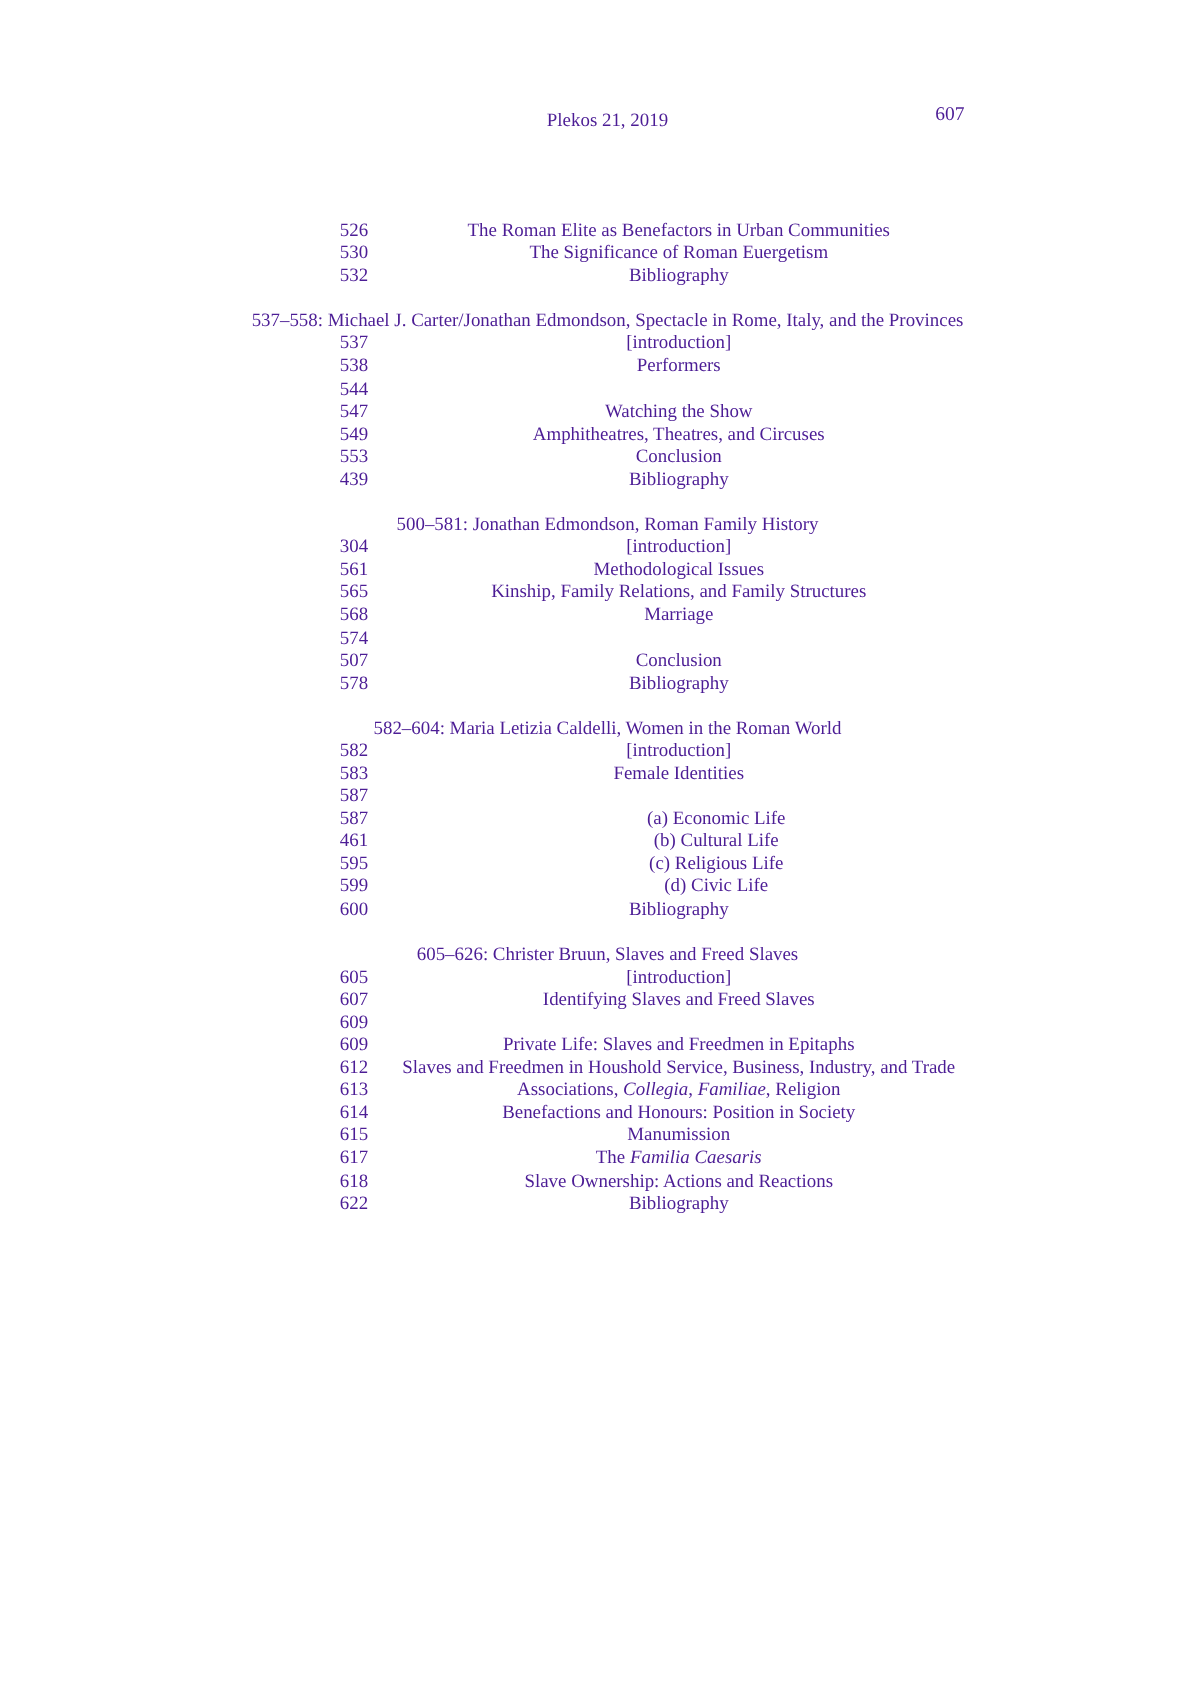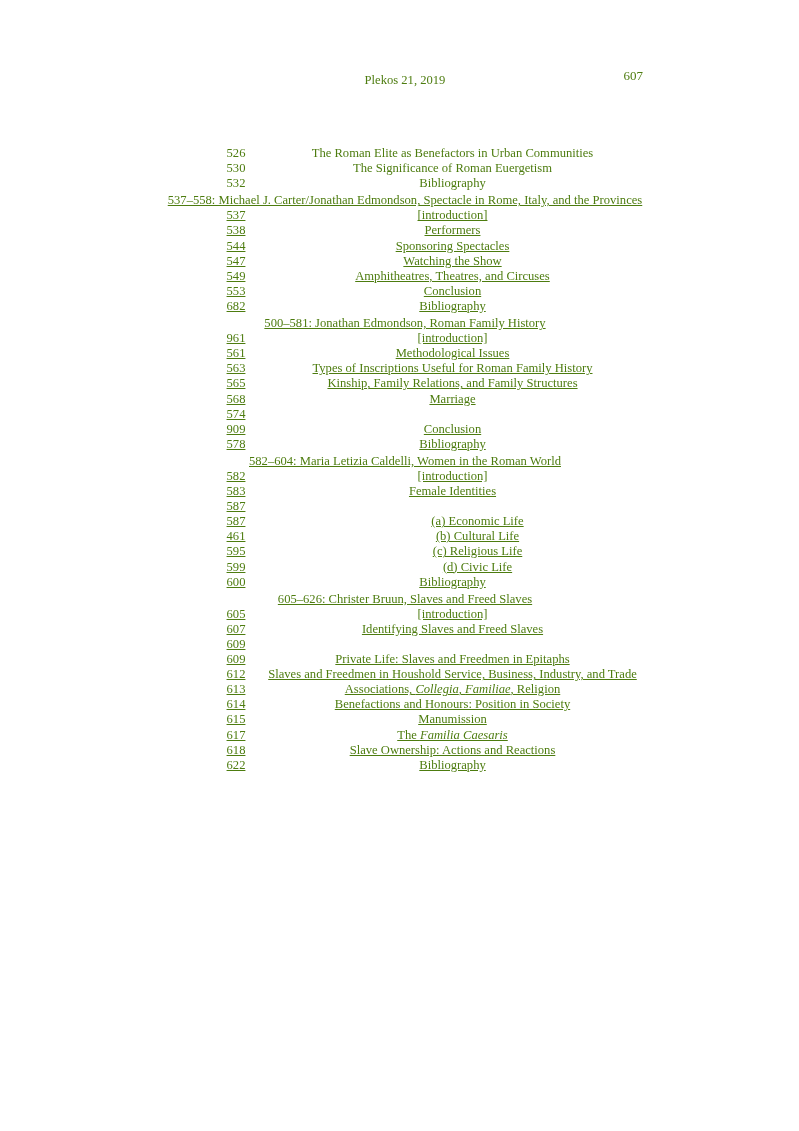--- a/index.html
+++ b/index.html
@@ -6,21 +6,21 @@
     margin: 0;
     padding: 0;
     background: #ffffff;
   }
   .page {
     position: relative;
     width: 799px;
     height: 912px;
     background: #ffffff;
     font-family: "Liberation Serif", "DejaVu Serif", serif;
-    color: #4d7c0f;
+    color: #4c1d95;
     font-size: 12.6px;
     line-height: 15.1px;
     overflow: hidden;
   }
   .running-head {
     position: absolute;
     top: 73px;
     left: 165px;
     width: 480px;
   }
@@ -35,22 +35,21 @@
     font-size: 13px;
   }
   .toc {
     position: absolute;
     top: 146px;
     left: 165px;
     width: 480px;
     text-align: center;
   }
   .toc-section + .toc-section {
-    margin-top: 2px;
-    text-decoration: underline;
+    margin-top: 15px;
   }
   .section-heading {
     padding-left: 47px;
     text-indent: -47px;
   }
   .entry {
     display: flex;
   }
   .entry-num {
     flex: none;
@@ -95,66 +94,61 @@
         <div class="entry">
           <span class="entry-num">537</span>
           <span class="entry-title"><span>[introduction]</span></span>
         </div>
         <div class="entry">
           <span class="entry-num">538</span>
           <span class="entry-title"><span>Performers</span></span>
         </div>
         <div class="entry">
           <span class="entry-num">544</span>
-          <span class="entry-title"><span>Sponsoring Spectacles</span></span>
         </div>
         <div class="entry">
           <span class="entry-num">547</span>
           <span class="entry-title"><span>Watching the Show</span></span>
         </div>
         <div class="entry">
           <span class="entry-num">549</span>
           <span class="entry-title"><span>Amphitheatres, Theatres, and Circuses</span></span>
         </div>
         <div class="entry">
           <span class="entry-num">553</span>
           <span class="entry-title"><span>Conclusion</span></span>
         </div>
         <div class="entry">
-          <span class="entry-num">682</span>
+          <span class="entry-num">439</span>
           <span class="entry-title"><span>Bibliography</span></span>
         </div>
       </section>
       <section class="toc-section">
         <div class="section-heading">500–581: Jonathan Edmondson, Roman Family History</div>
         <div class="entry">
-          <span class="entry-num">961</span>
+          <span class="entry-num">304</span>
           <span class="entry-title"><span>[introduction]</span></span>
         </div>
         <div class="entry">
           <span class="entry-num">561</span>
           <span class="entry-title"><span>Methodological Issues</span></span>
         </div>
         <div class="entry">
-          <span class="entry-num">563</span>
-          <span class="entry-title"><span>Types of Inscriptions Useful for Roman Family History</span></span>
-        </div>
-        <div class="entry">
           <span class="entry-num">565</span>
           <span class="entry-title"><span>Kinship, Family Relations, and Family Structures</span></span>
         </div>
         <div class="entry">
           <span class="entry-num">568</span>
           <span class="entry-title"><span>Marriage</span></span>
         </div>
         <div class="entry">
           <span class="entry-num">574</span>
         </div>
         <div class="entry">
-          <span class="entry-num">909</span>
+          <span class="entry-num">507</span>
           <span class="entry-title"><span>Conclusion</span></span>
         </div>
         <div class="entry">
           <span class="entry-num">578</span>
           <span class="entry-title"><span>Bibliography</span></span>
         </div>
       </section>
       <section class="toc-section">
         <div class="section-heading">582–604: Maria Letizia Caldelli, Women in the Roman World</div>
         <div class="entry">

